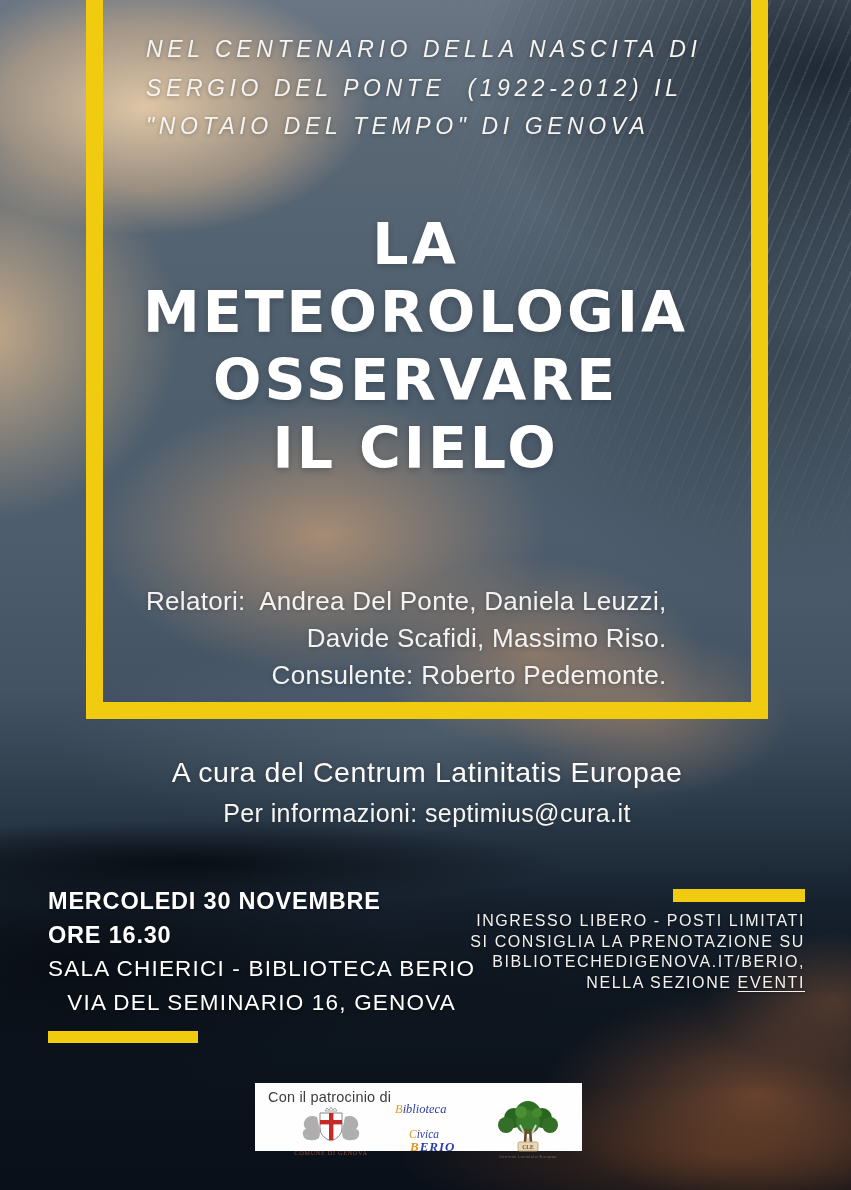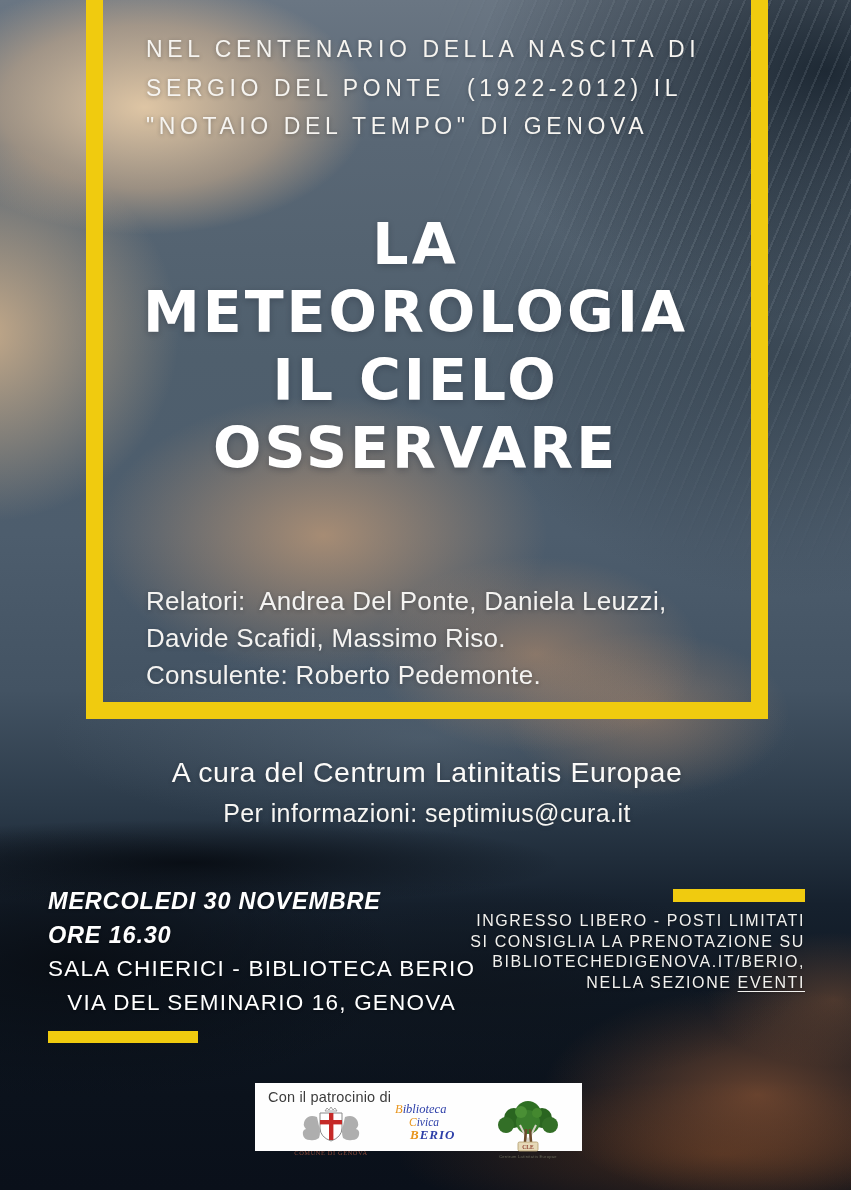--- a/index.html
+++ b/index.html
@@ -29,54 +29,54 @@
       rgba(210,222,232,0.10) 0px, rgba(210,222,232,0.10) 2px,
       rgba(10,16,24,0.06) 2px, rgba(0,0,0,0) 4px, rgba(0,0,0,0) 12px);
     -webkit-mask-image:radial-gradient(ellipse at 82% 25%, #000 25%, rgba(0,0,0,0) 74%);
             mask-image:radial-gradient(ellipse at 82% 25%, #000 25%, rgba(0,0,0,0) 74%);
   }
   .frame{position:absolute;left:86px;top:-62px;width:682px;height:781px;
     border:17px solid #f0cb0f;box-sizing:border-box;}
   .kicker{position:absolute;left:146px;top:30px;width:580px;color:#f6f4f0;
     font-size:23px;line-height:38.5px;letter-spacing:4.6px;font-weight:400;
     text-shadow:0 1px 4px rgba(20,25,35,0.35);}
-  .kicker div{white-space:pre-wrap;}
+  .kicker div{white-space:pre-wrap;font-style:italic;}
   .title{position:absolute;left:143px;top:210px;color:#ffffff;
     font-family:"DejaVu Sans",sans-serif;font-weight:800;
     font-size:57px;line-height:68px;letter-spacing:3px;
     text-shadow:0 2px 6px rgba(15,20,30,0.25);}
   .title div{white-space:nowrap;text-align:center;}
   .speakers{position:absolute;left:146px;top:583px;color:#f4f3f1;
     font-size:26px;line-height:37px;letter-spacing:0.3px;
     text-shadow:0 1px 4px rgba(20,25,35,0.3);}
-  .speakers div{white-space:pre-wrap;}
+  .speakers div{white-space:pre-wrap;text-align:right;}
   .curated{position:absolute;left:86px;width:682px;top:756px;text-align:center;
     color:#fbfaf8;font-size:28.5px;letter-spacing:0.6px;
     text-shadow:0 1px 4px rgba(20,25,35,0.3);}
   .contact{position:absolute;left:86px;width:682px;top:799px;text-align:center;
     color:#f7f6f3;font-size:25px;letter-spacing:0.4px;
     text-shadow:0 1px 4px rgba(20,25,35,0.3);}
   .event{position:absolute;left:48px;top:884px;color:#ffffff;line-height:34px;
     text-shadow:0 1px 3px rgba(0,0,0,0.35);}
-  .event .bold{font-size:23.5px;font-weight:700;letter-spacing:0.8px;font-style:italic;}
+  .event .bold{font-size:23.5px;font-weight:700;letter-spacing:0.8px;}
   .event .reg{font-size:22.5px;font-weight:400;letter-spacing:1.2px;text-align:center;}
   .event-underline{position:absolute;left:48px;top:1031px;width:150px;height:12px;background:#f0cb0f;}
   .admission-bar{position:absolute;left:673px;top:889px;width:132px;height:13px;background:#f0cb0f;}
   .admission{position:absolute;right:46px;top:911px;width:420px;text-align:right;
     color:#f2f1ee;font-size:16px;line-height:20.6px;letter-spacing:1.6px;
     text-shadow:0 1px 3px rgba(0,0,0,0.35);}
   .admission .link{text-decoration:underline;text-underline-offset:3px;cursor:pointer;}
   .patronage{position:absolute;left:255px;top:1083px;width:327px;height:68px;background:#fefefe;}
   .patronage-label{position:absolute;left:13px;top:6px;font-size:14.5px;color:#3c3c3c;letter-spacing:0.2px;}
   .logo-comune{position:absolute;left:24px;top:21px;width:104px;height:56px;}
   .logo-cle{position:absolute;left:226px;top:16px;width:94px;height:62px;}
   .logo-berio{position:absolute;left:140px;top:20px;width:80px;
     font-family:"Liberation Serif",serif;font-style:italic;color:#2c3ea8;line-height:1.05;}
   .berio-l1{font-size:12.5px;}
-  .berio-l2{font-size:11.5px;margin-left:14px;}
+  .berio-l2{font-size:11.5px;margin-left:14px;margin-top:12px;}
   .berio-l3{font-size:13px;font-weight:700;letter-spacing:1px;margin-left:15px;font-style:italic;}
   .berio-l1::first-letter,.berio-l2::first-letter,.berio-l3::first-letter{color:#e8951d;}
 </style>
 </head>
 <body>
 
 <div class="poster">
 
   <div class="streaks"></div>
 
@@ -84,22 +84,22 @@
 
   <div class="kicker">
     <div>NEL CENTENARIO DELLA NASCITA DI</div>
     <div>SERGIO DEL PONTE  (1922-2012) IL</div>
     <div>"NOTAIO DEL TEMPO" DI GENOVA</div>
   </div>
 
   <div class="title">
     <div>LA</div>
     <div>METEOROLOGIA</div>
+    <div>OSSERVARE</div>
     <div>IL CIELO</div>
-    <div>OSSERVARE</div>
   </div>
 
   <div class="speakers">
     <div>Relatori:  Andrea Del Ponte, Daniela Leuzzi,</div>
     <div>Davide Scafidi, Massimo Riso.</div>
     <div>Consulente: Roberto Pedemonte.</div>
   </div>
 
   <div class="curated">A cura del Centrum Latinitatis Europae</div>
   <div class="contact">Per informazioni: septimius@cura.it</div>

